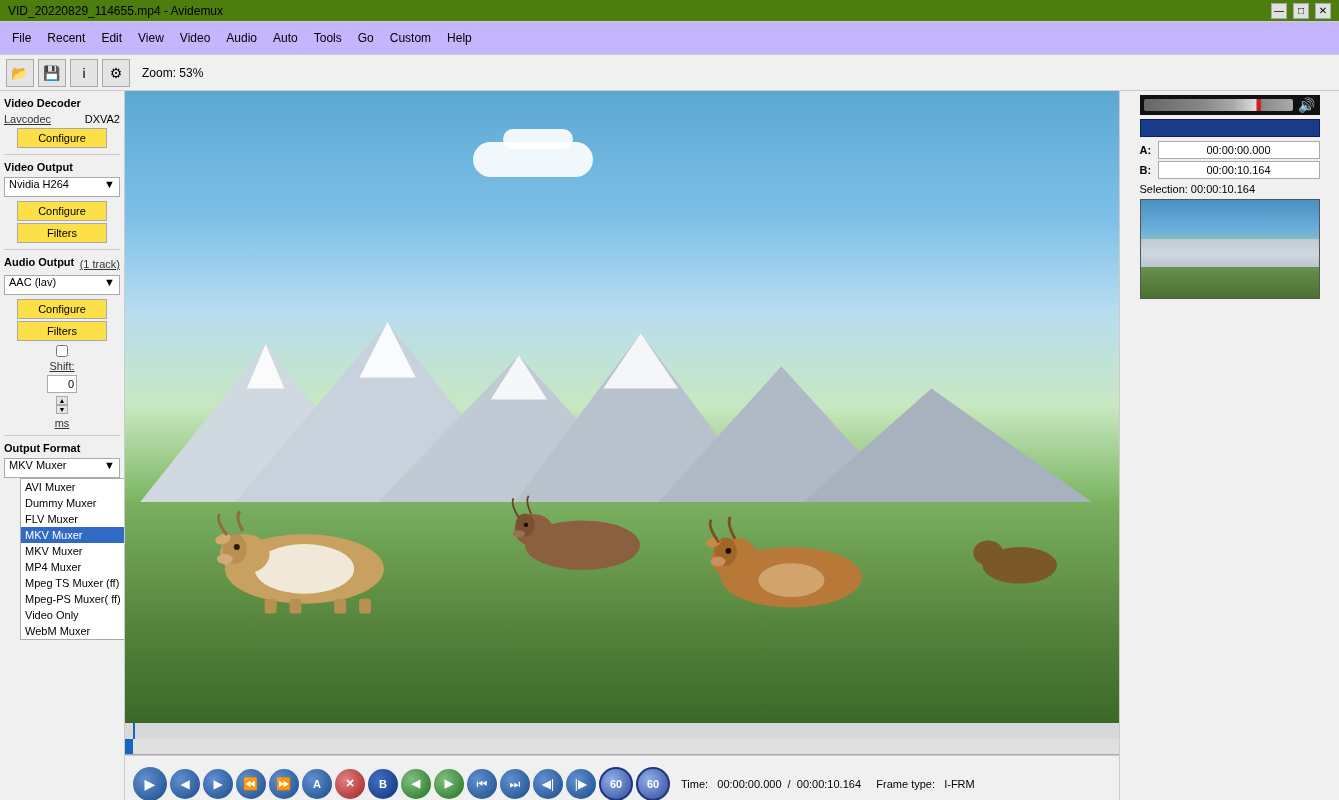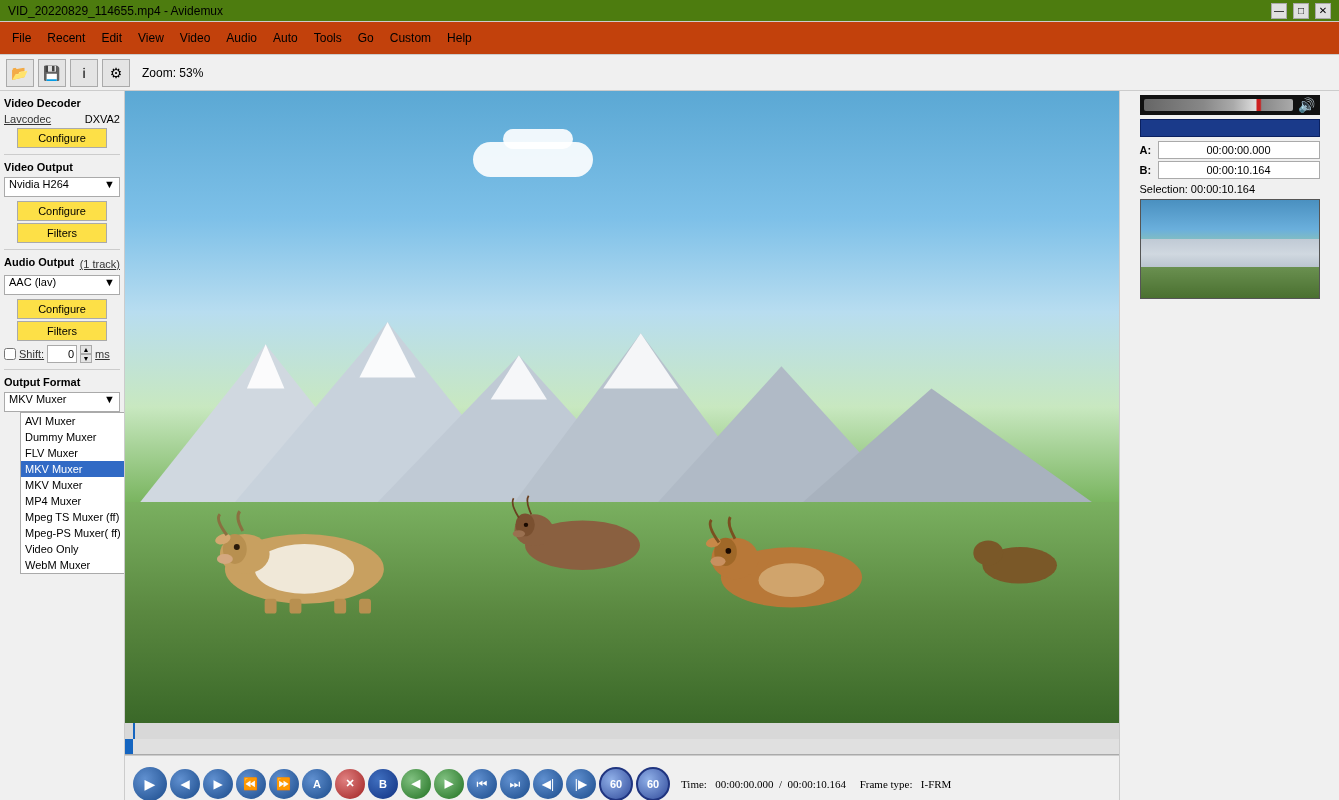--- a/index.html
+++ b/index.html
@@ -39,21 +39,21 @@
       align-items: center;
       justify-content: center;
       font-size: 10px;
       cursor: pointer;
       background: #e0e0e0;
       border: 1px solid #aaa;
     }
 
     
     #menu-bar {
-      background: #c2410c;
+      background: #c4b5fd;
       height: 22px;
       display: flex;
       align-items: center;
       border-bottom: 1px solid #ccc;
       padding: 16px 4px;
     }
     .menu-item {
       padding: 2px 8px;
       font-size: 12px;
       cursor: pointer;
@@ -143,20 +143,21 @@
       position: relative;
       width: 100%;
     }
 
     
     .shift-row {
       display: flex;
       align-items: center;
       gap: 3px;
       margin-top: 4px;
+      flex-direction: column;
     }
     .shift-checkbox {
       width: 12px;
       height: 12px;
     }
     .shift-input {
       width: 30px;
       height: 18px;
       font-size: 11px;
       border: 1px solid #aaa;
@@ -623,21 +624,21 @@
       <button class="ctrl-btn">⏭</button>
 
       <button class="ctrl-btn">◀|</button>
 
       <button class="ctrl-btn">|▶</button>
 
       <button class="ctrl-btn-circle60">60</button>
 
       <button class="ctrl-btn-circle60">60</button>
 
-      <span id="time-display" style="font-size:11px;margin-left:8px;white-space:nowrap;font-family:Liberation Serif, serif;">
+      <span id="time-display" style="font-size:11px;margin-left:8px;white-space:nowrap;">
         <span>Time:</span>
         &nbsp;
         <span>00:00:00.000</span>
         &nbsp;/&nbsp;
         <span>00:00:10.164</span>
         &nbsp;&nbsp;&nbsp;
         <span>Frame type:</span>
         &nbsp;
         <span>I-FRM</span>
       </span>

